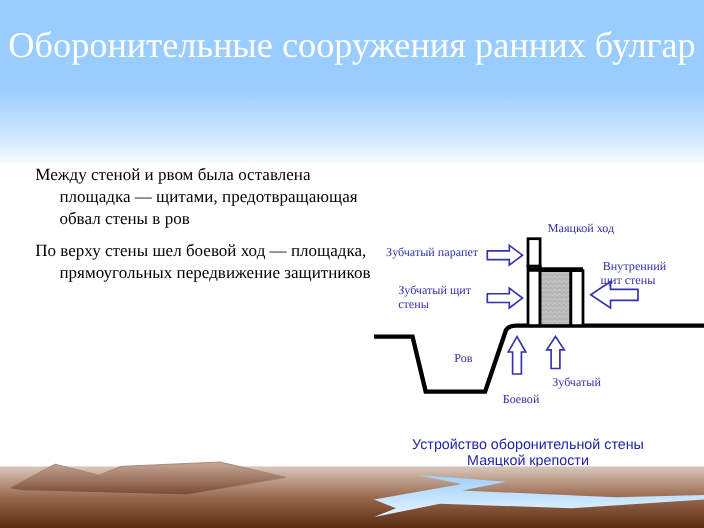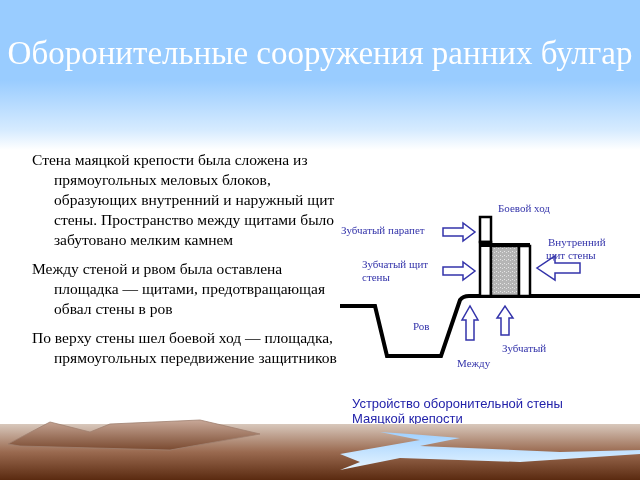--- a/index.html
+++ b/index.html
@@ -2,38 +2,37 @@
 <html><head>
 <meta charset="utf-8">
 <style>
   html, body { margin:0; padding:0; }
   body {
     width:640px; height:480px; overflow:hidden; position:relative;
     background: linear-gradient(to bottom, #99ccff 0px, #99ccff 80px, #d6ebff 130px, #ffffff 150px, #ffffff 410px);
     font-family: "Liberation Serif", serif;
   }
   .title {
-    position:absolute; left:0; top:34px; width:640px; text-align:center;
+    position:absolute; left:0; top:23px; width:640px; text-align:center;
     color:#ffffff; font-size:33px; line-height:38px;
   }
   .bullets { position:absolute; left:32px; top:150px; width:310px; font-size:15.5px; line-height:20px; color:#000; }
   .bullet { padding-left:22px; text-indent:-22px; margin-bottom:9px; }
   .diagram { position:absolute; left:335px; top:190px; width:305px; height:240px; }
   .lbl { position:absolute; color:#3333aa; font-size:11px; line-height:12px; font-family:"Liberation Serif", serif; }
-  .caption { position:absolute; left:352px; top:396px; width:256px; text-align:left; color:#2222aa;
+  .caption { position:absolute; left:352px; top:396px; width:256px; text-align:center; color:#2222aa;
     font-family:"Liberation Sans", sans-serif; font-size:13px; line-height:15px; }
   .landscape { position:absolute; left:0; top:410px; width:640px; height:70px; }
 </style>
 </head>
 <body>
 
 <div class="title">Оборонительные сооружения ранних булгар</div>
 
 <div class="bullets">
-  <div class="bullet">Стена маяцкой крепости была сложена из прямоугольных меловых блоков, образующих внутренний и наружный щит стены. Пространство между щитами было забутовано мелким камнем</div>
   <div class="bullet">Между стеной и рвом была оставлена площадка — щитами, предотвращающая обвал стены в ров</div>
   <div class="bullet">По верху стены шел боевой ход — площадка, прямоугольных передвижение защитников</div>
 </div>
 
 <div class="diagram">
   <svg width="305" height="240" style="position:absolute;left:0;top:0">
     <defs>
       <pattern id="grain" width="4" height="4" patternUnits="userSpaceOnUse">
         <rect width="4" height="4" fill="#b5b5b5"></rect>
         <rect x="1" y="1" width="1" height="1" fill="#e8e8e8"></rect>
@@ -51,28 +50,28 @@
 
     <rect x="184" y="56" width="11" height="50" fill="#fff" stroke="#000" stroke-width="2.5"></rect>
     <line x1="145" y1="55" x2="195" y2="55" stroke="#000" stroke-width="4"></line>
 
     <path d="M108 38 L128 38 L128 33 L140 42 L128 51 L128 46 L108 46 Z" fill="#fff" stroke="#3333aa" stroke-width="1.5"></path>
     <path d="M108 77 L128 77 L128 72 L140 81 L128 90 L128 85 L108 85 Z" fill="#fff" stroke="#3333aa" stroke-width="1.5"></path>
     <path d="M245 73 L220 73 L220 66 L202 78 L220 90 L220 83 L245 83 Z" fill="#fff" stroke="#3333aa" stroke-width="1.5"></path>
     <path d="M131 150 L131 130 L127 130 L135 116 L143 130 L139 130 L139 150 Z" fill="#fff" stroke="#3333aa" stroke-width="1.5"></path>
     <path d="M166 145 L166 128 L162 128 L170 116 L178 128 L174 128 L174 145 Z" fill="#fff" stroke="#3333aa" stroke-width="1.5"></path>
   </svg>
-  <div class="lbl" style="left:163px;top:12px">Боевой ход</div>
-  <div class="lbl" style="left:6px;top:34px">Зубчатый парапет</div>
+  <div class="lbl" style="left:163px;top:12px">Маяцкой ход</div>
+  <div class="lbl" style="left:16px;top:34px">Зубчатый парапет</div>
   <div class="lbl" style="left:27px;top:68px">Зубчатый щит</div>
   <div class="lbl" style="left:27px;top:81px">стены</div>
   <div class="lbl" style="left:213px;top:46px">Внутренний</div>
   <div class="lbl" style="left:211px;top:59px">щит стены</div>
   <div class="lbl" style="left:78px;top:130px">Ров</div>
-  <div class="lbl" style="left:122px;top:167px">Между</div>
+  <div class="lbl" style="left:122px;top:167px">Боевой</div>
   <div class="lbl" style="left:167px;top:152px">Зубчатый</div>
 </div>
 
 <div class="caption">
   <div>Устройство оборонительной стены</div>
   <div>Маяцкой крепости</div>
 </div>
 
 <svg class="landscape" width="640" height="70">
   <defs>

